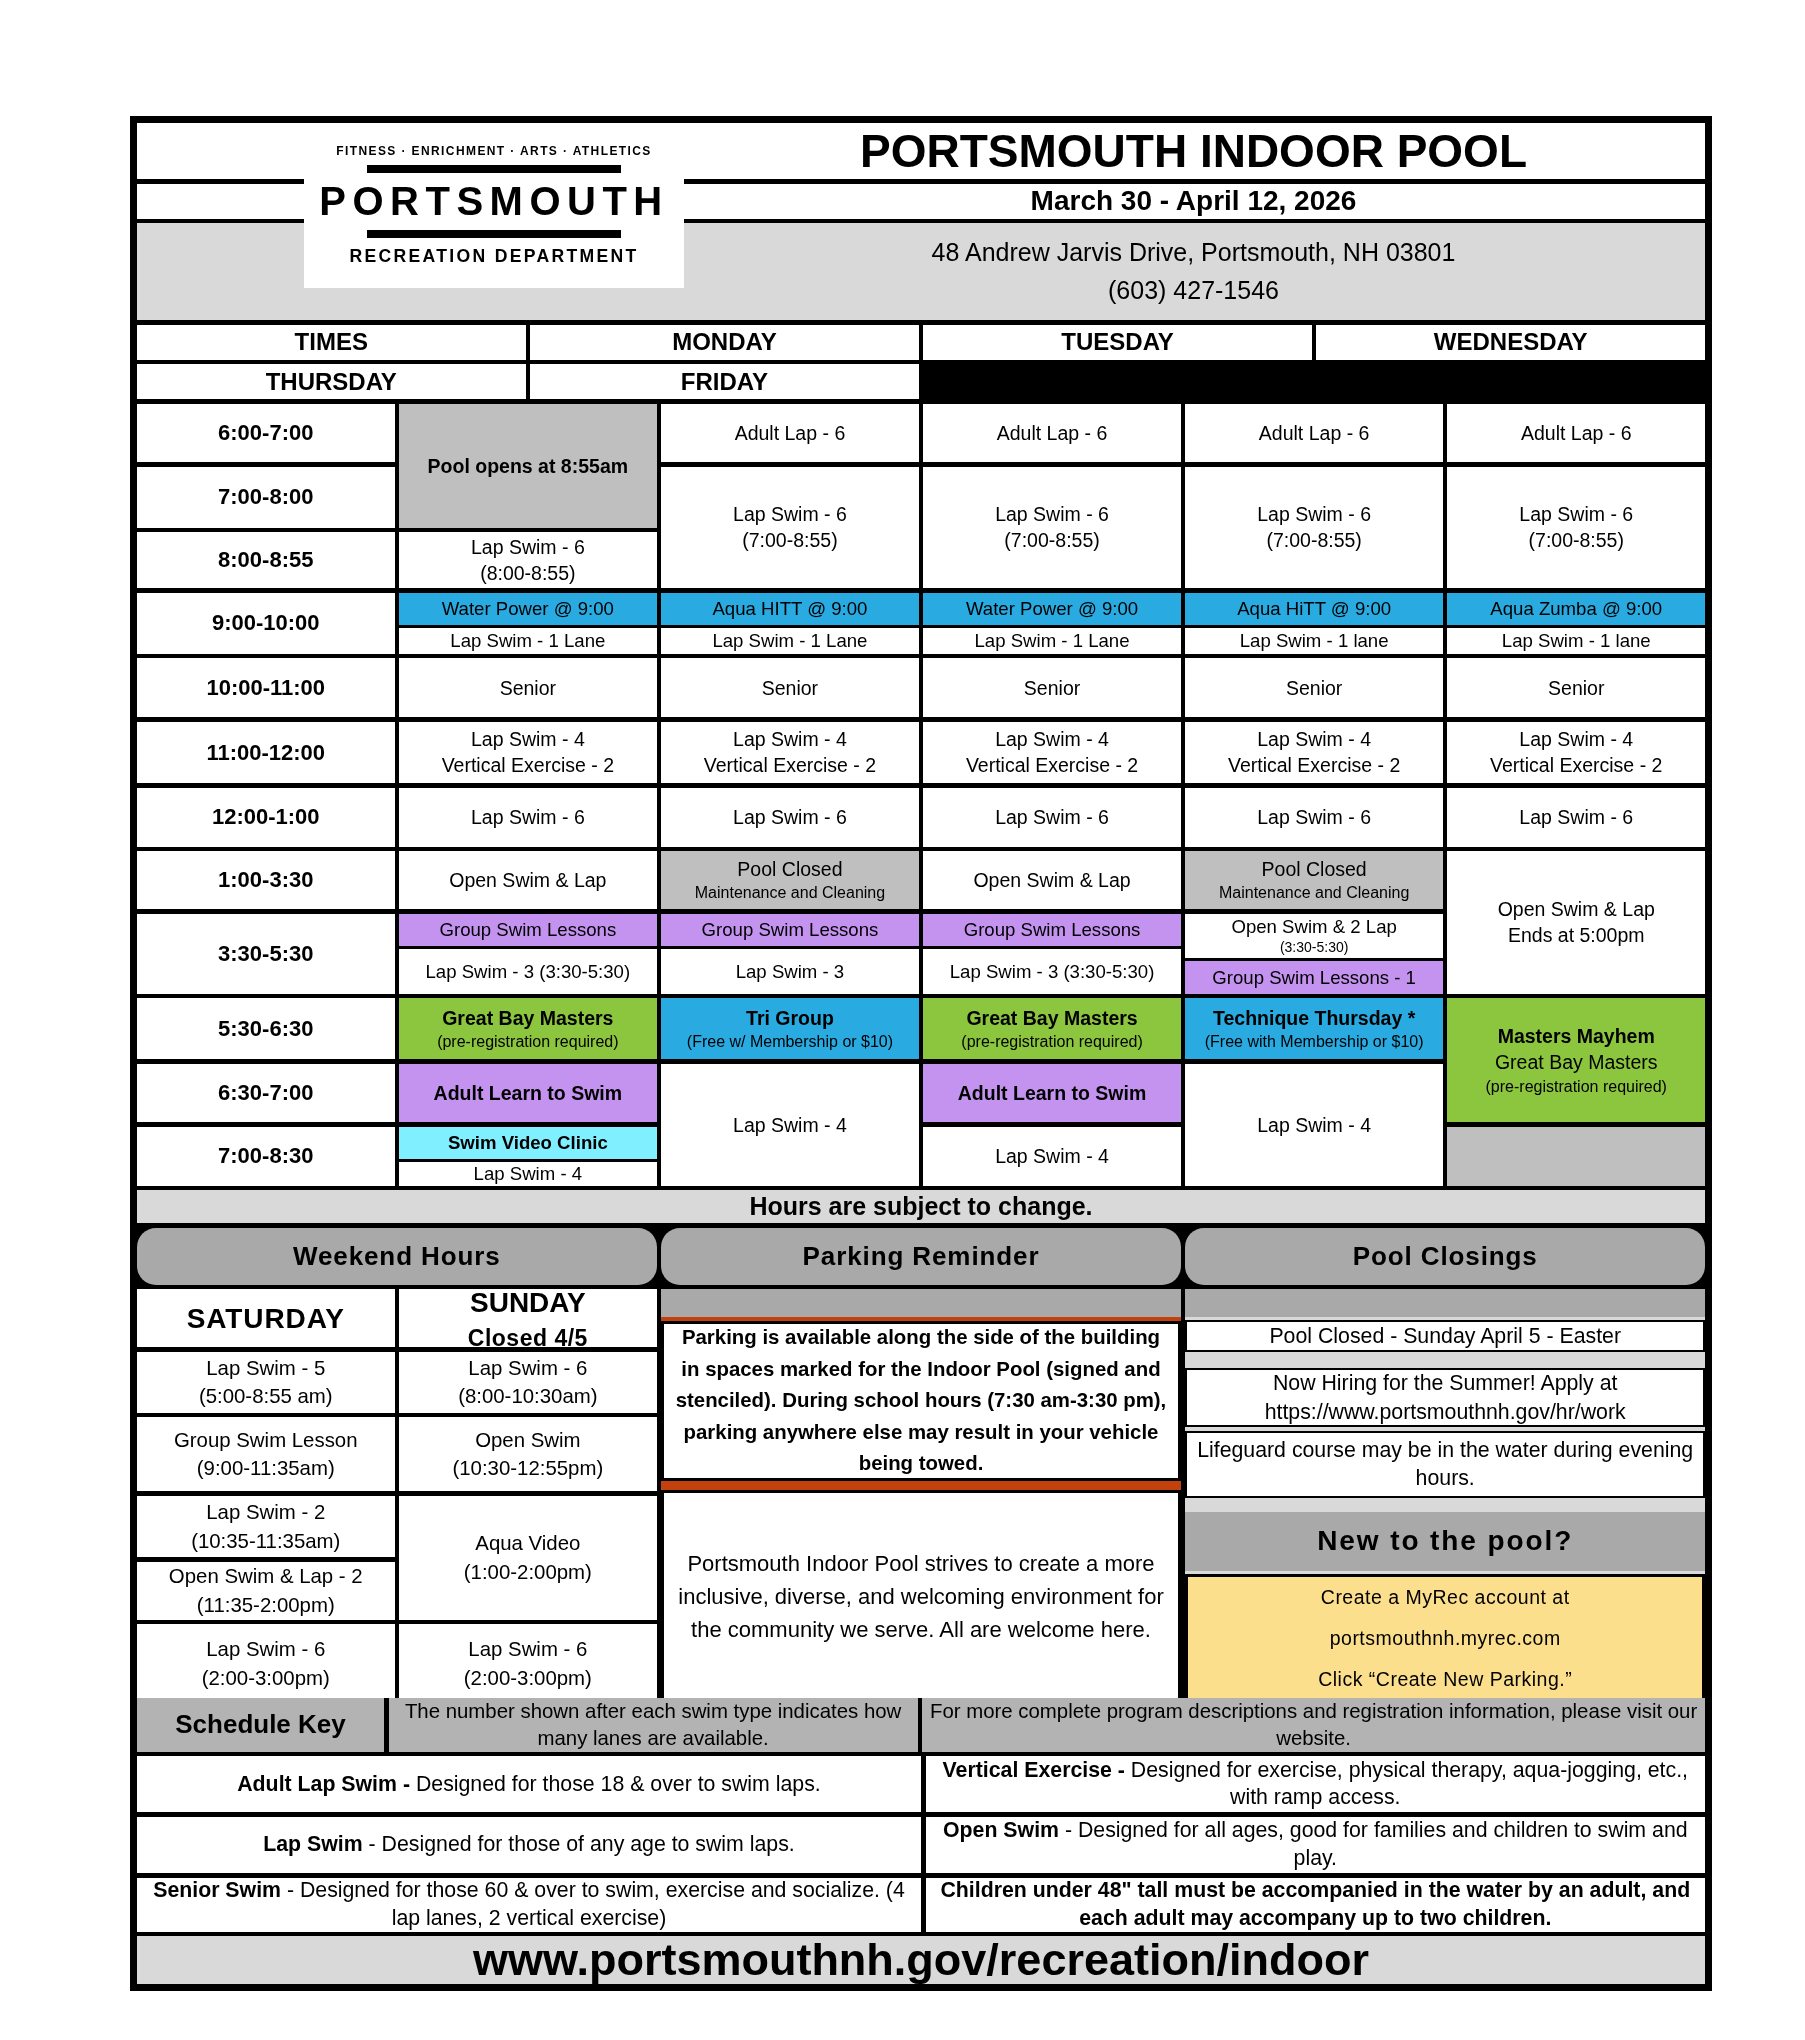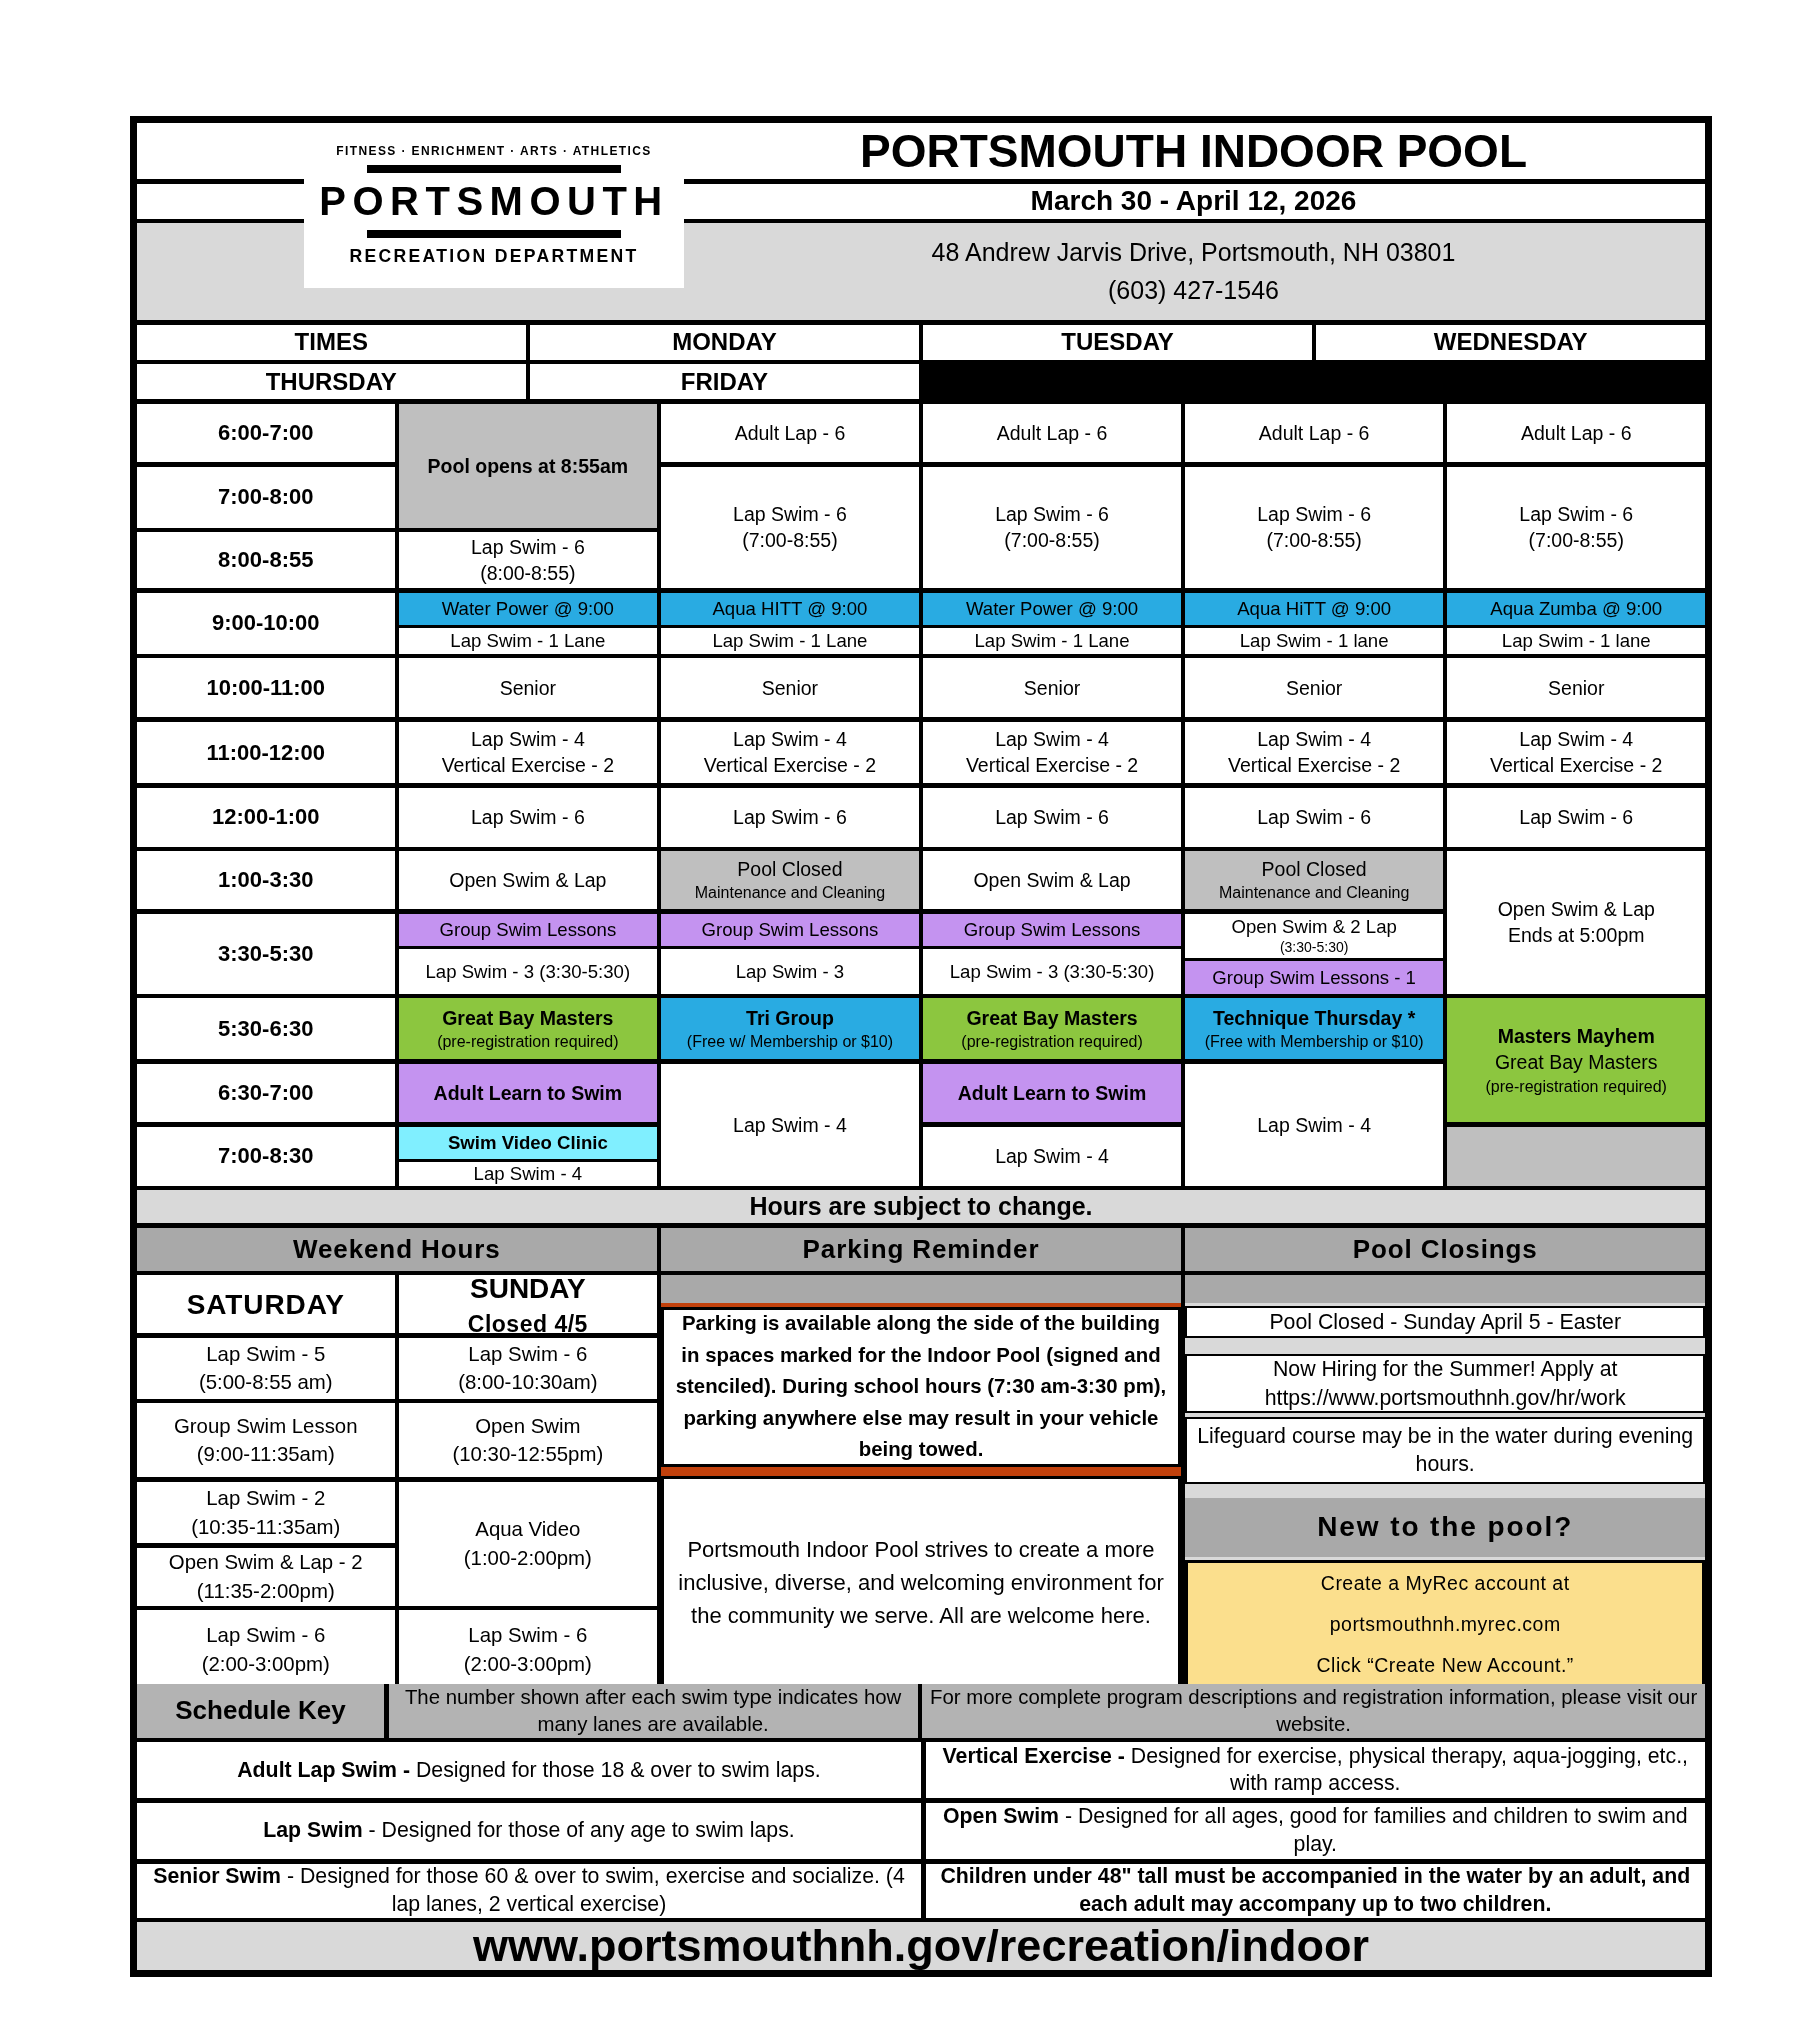--- a/index.html
+++ b/index.html
@@ -48,22 +48,22 @@
   .split .rest{flex:1;display:flex;flex-direction:column;align-items:center;justify-content:center;
                background:#fff;font-size:18.6px;line-height:1.25;}
   .split .topc{flex:1;display:flex;flex-direction:column;align-items:center;justify-content:center;
                background:#fff;border-bottom:3.7px solid #000;font-size:18.6px;line-height:1.25;}
   .split .stripb{display:flex;align-items:center;justify-content:center;font-size:18.6px;flex:0 0 33px;}
 
   
   .hoursband{height:33px;background:#D9D9D9;display:flex;align-items:center;justify-content:center;
              font-weight:bold;font-size:25px;}
   .sechdr{display:grid;grid-template-columns:repeat(6,1fr);gap:4.6px;background:#000;}
-  .sh{grid-column:span 2;height:43px;background:#A9A9A9;display:flex;align-items:center;
-      justify-content:center;font-weight:bold;font-size:26px;letter-spacing:0.9px;}
+  .sh{grid-column:span 2;height:57px;background:#A9A9A9;display:flex;align-items:center;
+      justify-content:center;font-weight:bold;font-size:26px;letter-spacing:0.9px;border-radius:19px;}
 
   
   .bottom{display:grid;grid-template-columns:repeat(6,1fr);gap:4.6px;background:#000;height:404px;}
   .weekend{grid-column:span 2;display:grid;grid-template-columns:1fr 1fr;gap:4.6px;background:#000;
            grid-template-rows:58px 61px 74px 61px 58px 1fr;}
   .wk{background:#fff;display:flex;flex-direction:column;align-items:center;justify-content:center;
       text-align:center;font-size:20.4px;line-height:1.4;}
   .wk.hd{font-weight:bold;font-size:28px;letter-spacing:0.9px;}
   .sun-note{font-size:23px;font-weight:600;letter-spacing:0.5px;}
   .parking{grid-column:span 2;background:#c2410c;display:flex;flex-direction:column;}
@@ -354,21 +354,21 @@
       <div class="cbox cl1">Pool Closed - Sunday April 5 - Easter</div>
       <div class="cbox cl2">
         <span>Now Hiring for the Summer! Apply at</span>
         <span>https://www.portsmouthnh.gov/hr/work</span>
       </div>
       <div class="cbox cl3">Lifeguard course may be in the water during evening hours.</div>
       <div class="newhdr">New to the pool?</div>
       <div class="myrec">
         <span>Create a MyRec account at</span>
         <span>portsmouthnh.myrec.com</span>
-        <span>Click “Create New Account.”</span>
+        <span>Click “Create New Parking.”</span>
       </div>
     </div>
   </div>
 
   <div class="keyrow">
     <div class="keylabel">Schedule Key</div>
     <div class="keynote">The number shown after each swim type indicates how many lanes are available.</div>
     <div class="webnote">For more complete program descriptions and registration information, please visit our website.</div>
   </div>
 

